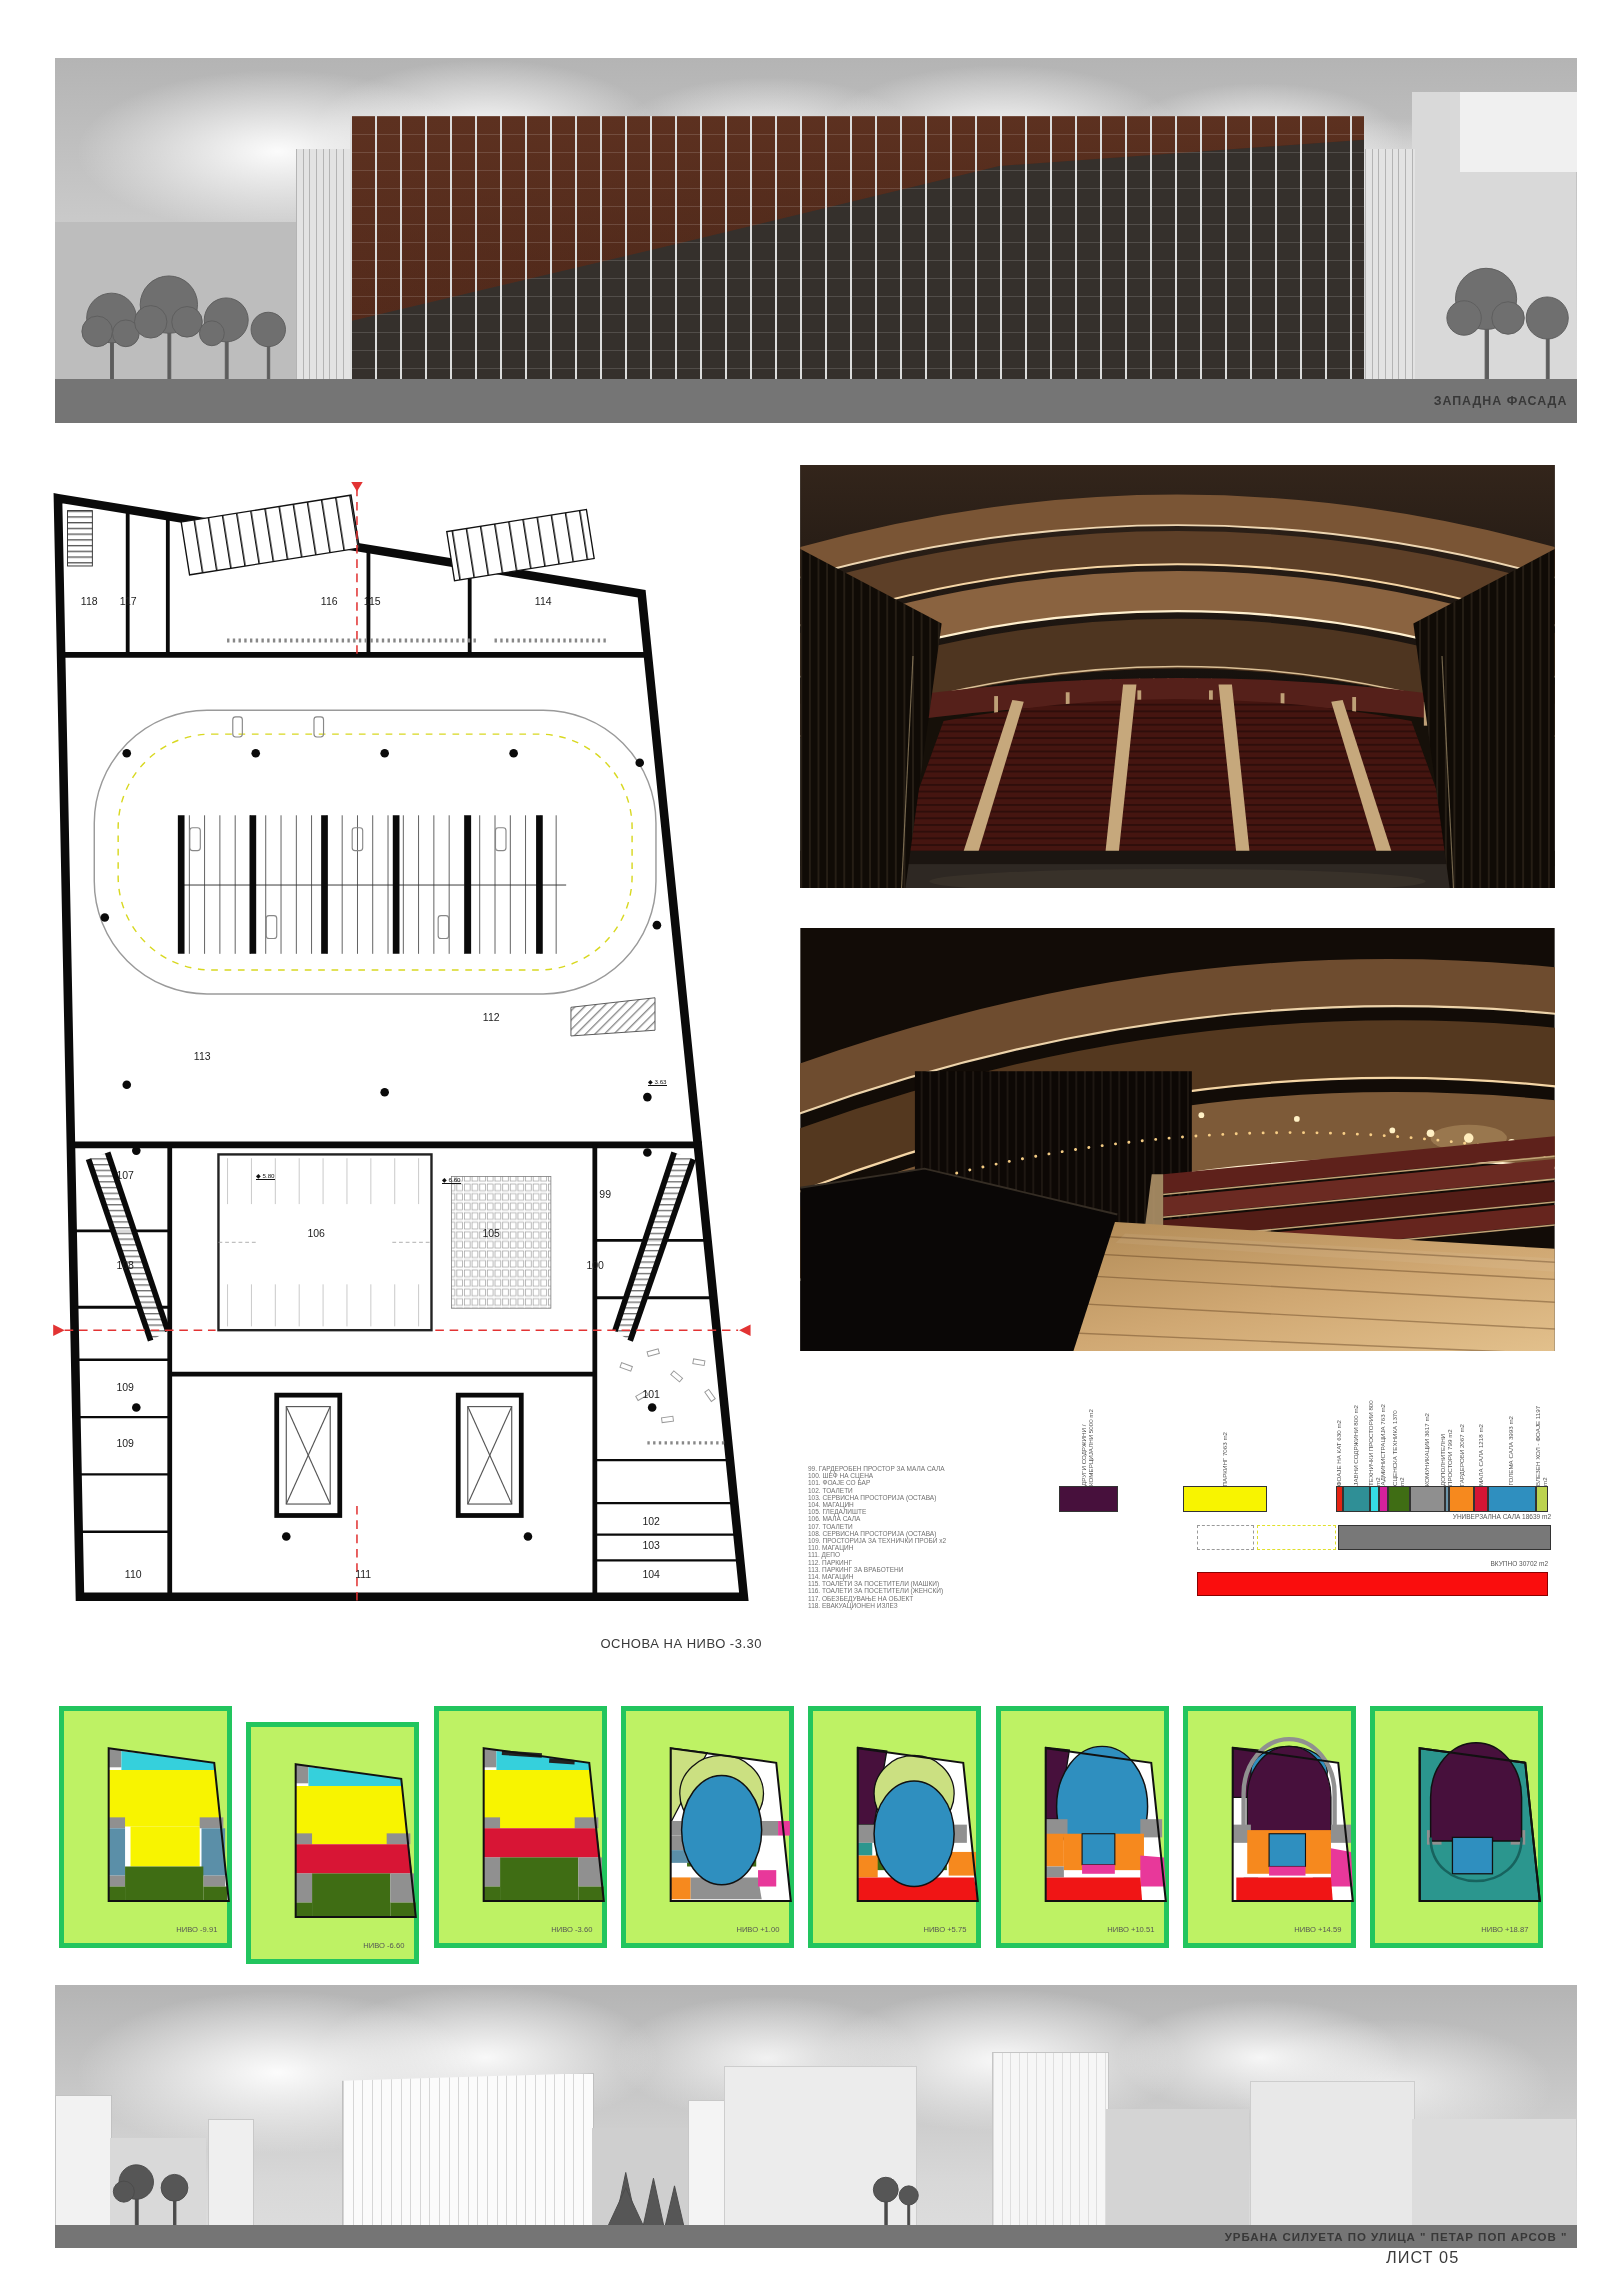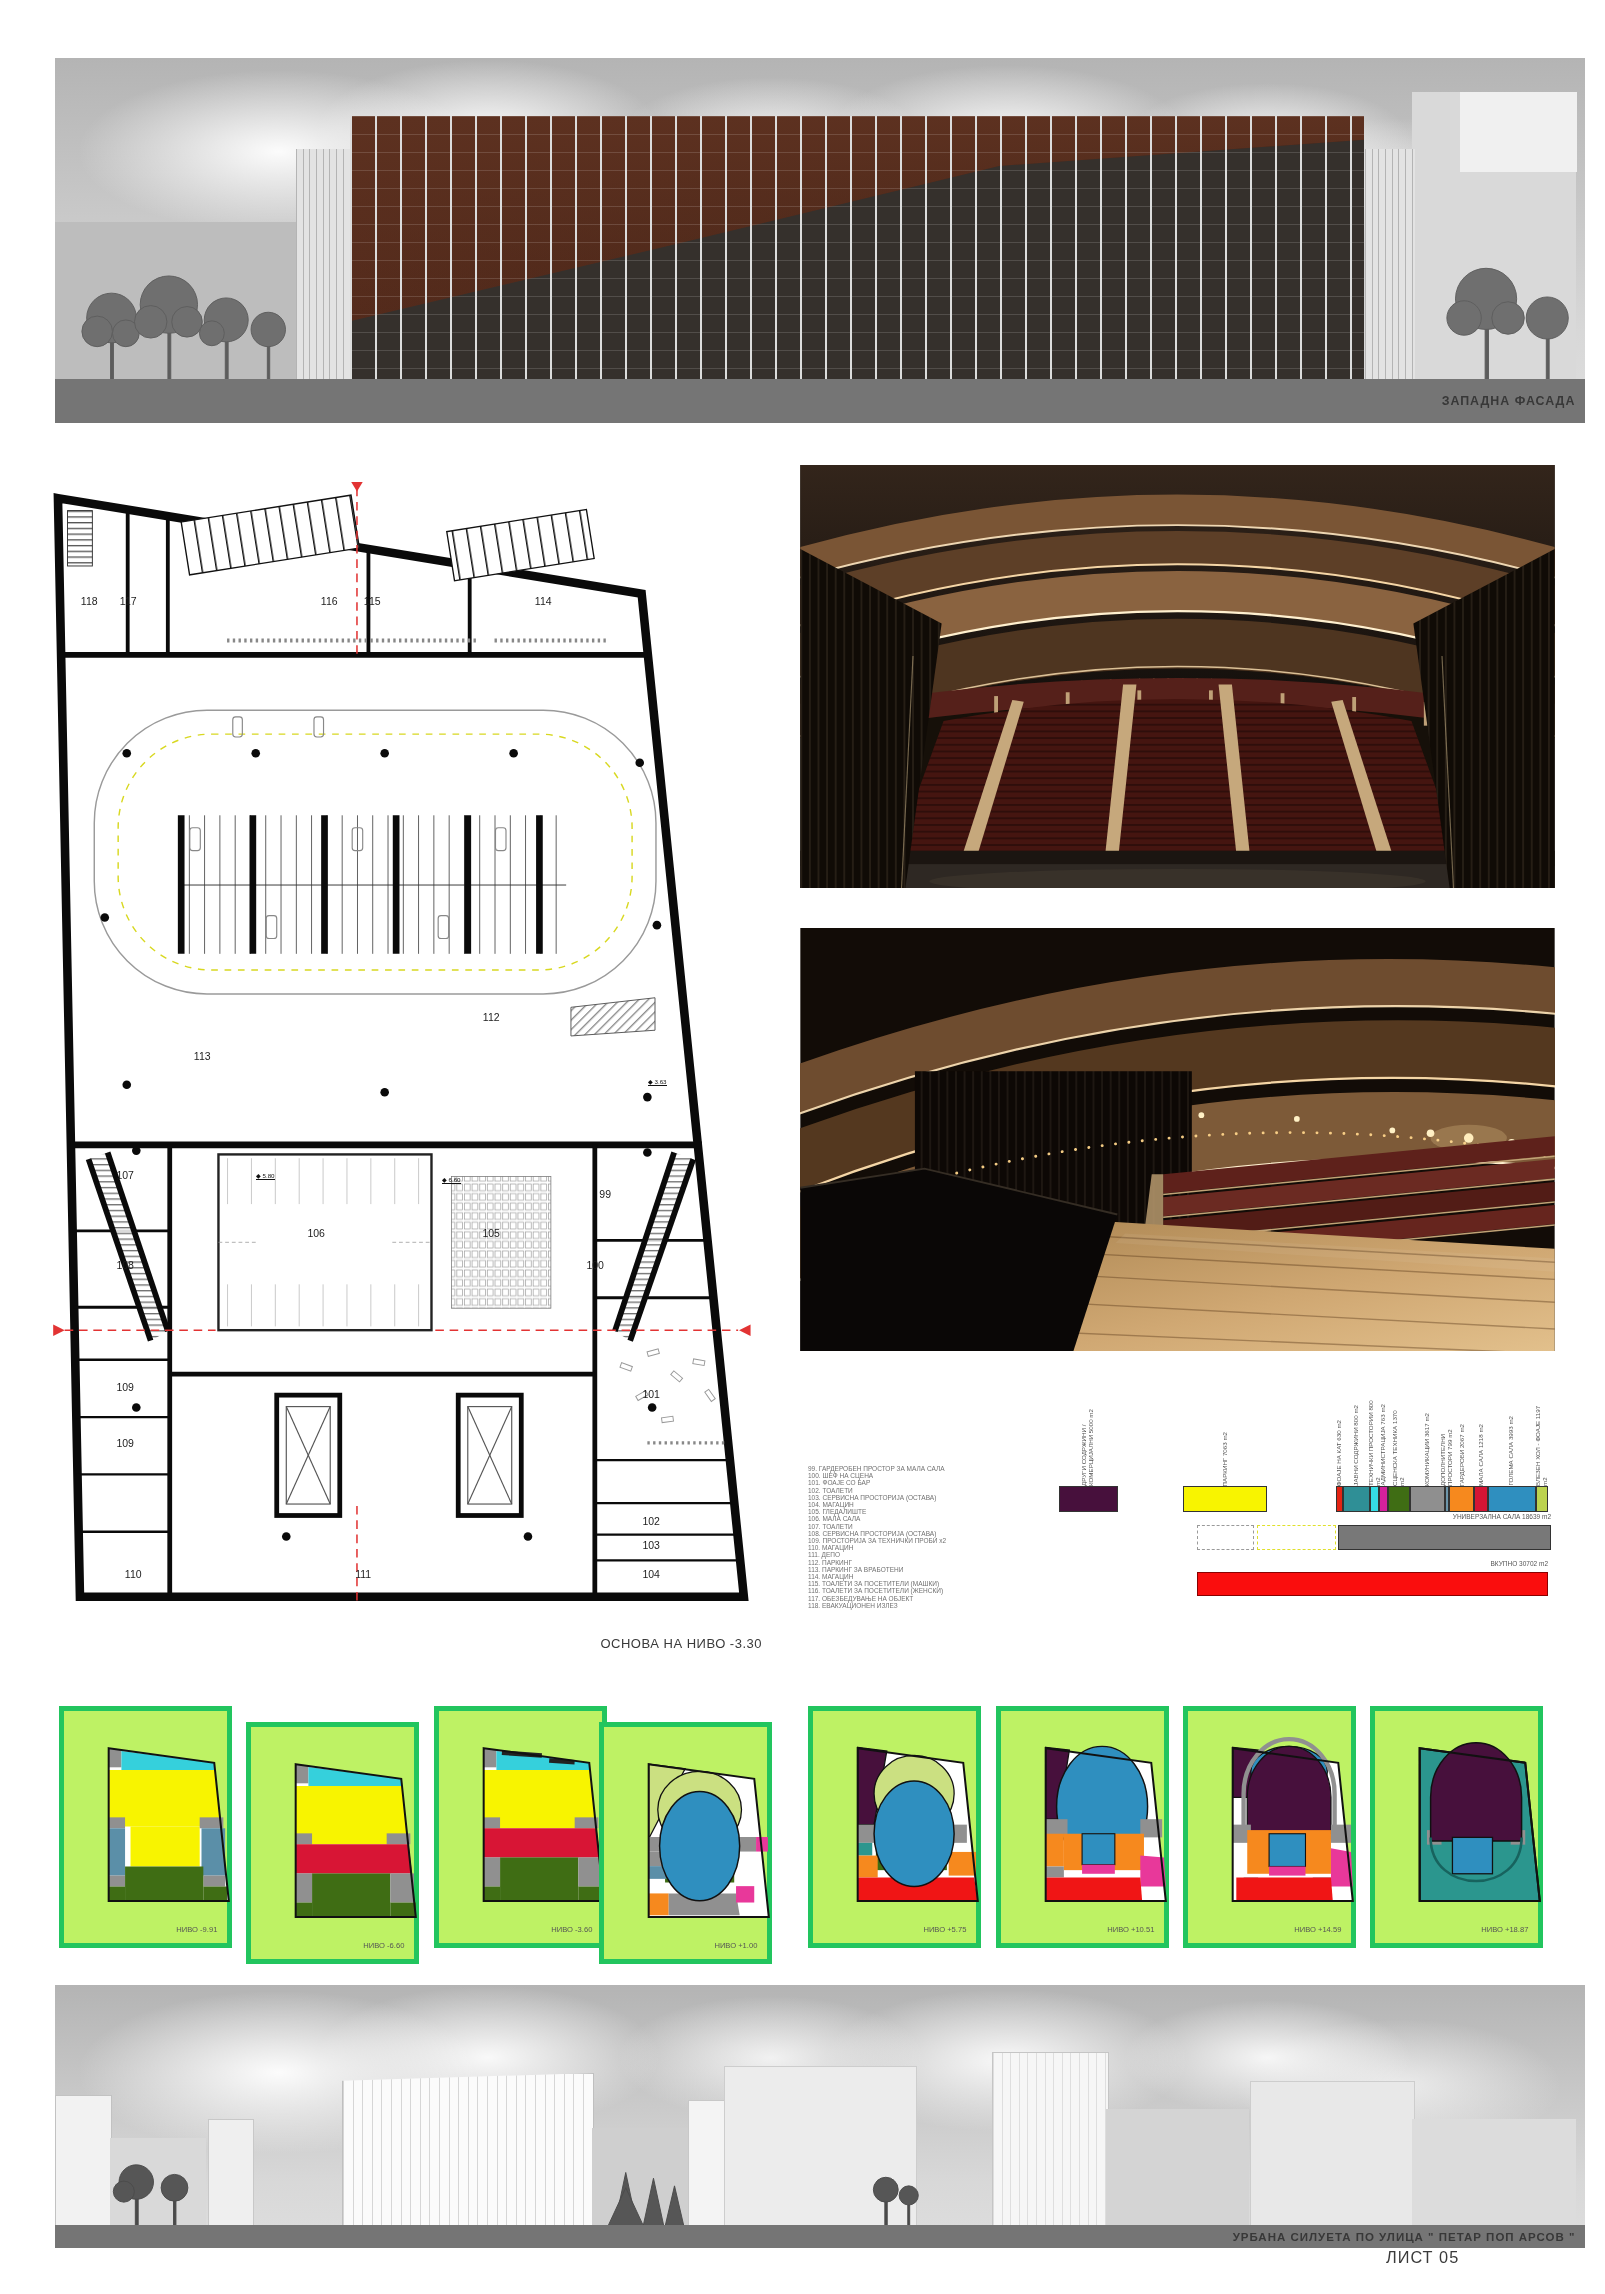--- a/index.html
+++ b/index.html
@@ -1,21 +1,21 @@
 <!DOCTYPE html>
 <html><head>
 <meta charset="utf-8">
 <style>
   html,body{margin:0;padding:0;background:#ffffff;}
   .sheet{position:relative;width:1606px;height:2294px;background:#fff;overflow:hidden;
          font-family:"Liberation Sans","DejaVu Sans",sans-serif;color:#222;}
   .abs{position:absolute;}
 
   
-  .panel{position:absolute;overflow:hidden;background:linear-gradient(180deg,#b4b4b4,#d8d8d8 75%,#dedede);padding-left:8px;}
+  .panel{position:absolute;overflow:hidden;background:linear-gradient(180deg,#b4b4b4,#d8d8d8 75%,#dedede);}
   .clouds{position:absolute;inset:0;
     background-image:
       radial-gradient(closest-side,rgba(255,255,255,.95),rgba(255,255,255,0)),
       radial-gradient(closest-side,rgba(255,255,255,.9),rgba(255,255,255,0)),
       radial-gradient(closest-side,rgba(250,250,250,.85),rgba(255,255,255,0)),
       radial-gradient(closest-side,rgba(255,255,255,.9),rgba(255,255,255,0)),
       radial-gradient(closest-side,rgba(255,255,255,.85),rgba(255,255,255,0)),
       radial-gradient(closest-side,rgba(245,245,245,.8),rgba(255,255,255,0));
     background-repeat:no-repeat;
     background-size:401px 163px,344px 143px,306px 124px,363px 143px,287px 115px,325px 134px;
@@ -576,21 +576,21 @@
         <rect x="33" y="73" width="43" height="24" fill="#3f6d14"></rect>
         <rect x="24" y="73" width="9" height="16" fill="#909090"></rect>
           <rect x="76" y="73" width="13" height="16" fill="#909090"></rect>
         <rect x="24" y="89" width="9" height="8" fill="#3f6d14"></rect>
           <rect x="76" y="89" width="14" height="8" fill="#3f6d14"></rect>
         <polygon points="24,13 82,21 90,97 24,97" fill="none" stroke="#111" stroke-width="1.1"></polygon>
       </svg>
       <span class="lvl-label">НИВО -3.60</span>
     </div>
 
-    <div class="lvl-box" style="left:540px;margin-top:16px;">
+    <div class="lvl-box" style="left:562px;">
       <svg viewBox="0 0 100 106">
         <polygon points="24,13 82,21 90,97 24,97" fill="#fff"></polygon>
         <polygon points="24,13 44,15.5 24,54" fill="#cbe081" stroke="#111" stroke-width="0.7"></polygon>
         <ellipse cx="52" cy="38" rx="23" ry="21" fill="#cbe081" stroke="#111" stroke-width="0.7"></ellipse>
         <rect x="24" y="53" width="10" height="8" fill="#909090"></rect>
           <rect x="71" y="53" width="12" height="8" fill="#909090"></rect>
         <rect x="83" y="53" width="6.5" height="8" fill="#e8389a"></rect>
         <rect x="33" y="59" width="11" height="19" fill="#3f6d14"></rect>
           <rect x="60" y="59" width="11" height="19" fill="#3f6d14"></rect>
         <rect x="24" y="61" width="10" height="8" fill="#909090"></rect>

